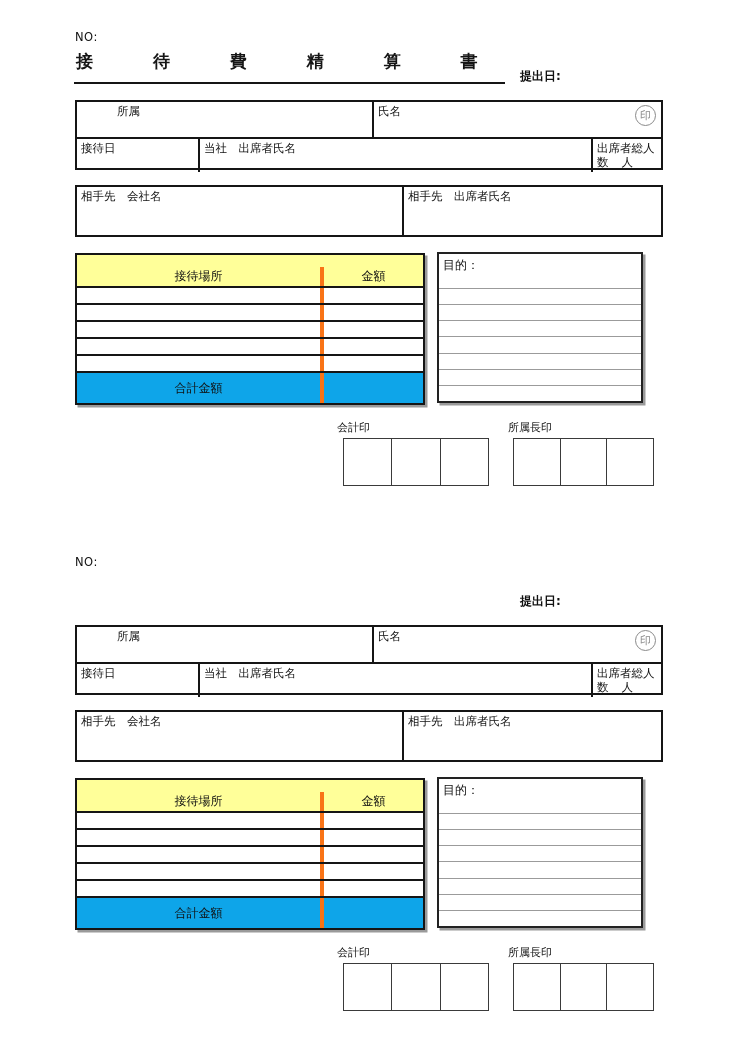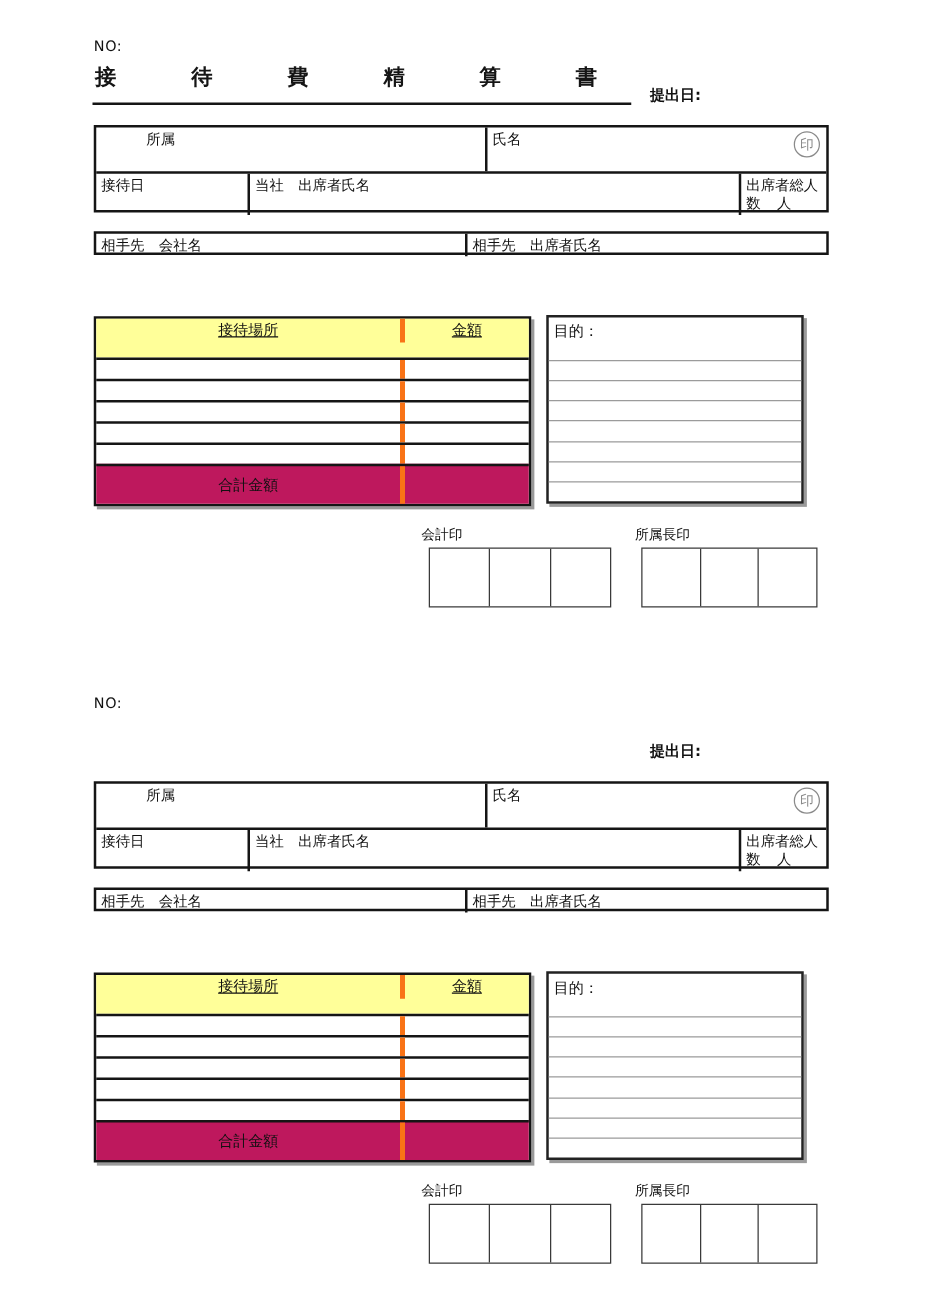--- a/index.html
+++ b/index.html
@@ -20,46 +20,46 @@
 
   .tbl { position:absolute; border:2px solid #151515; display:flex; flex-direction:column; background:#fff; }
   .row { display:flex; flex:1; }
   .row + .row { border-top:2px solid #151515; }
   .cell { position:relative; padding:2px 4px; font-size:11.5px; line-height:1.25; }
   .cell + .cell { border-left:2px solid #151515; }
 
   .table-a { left:75px; top:100px; width:588px; height:70px; }
   .table-a .r1 { height:35px; flex:none; }
   .ca-dept { width:295px;padding-left:40px; }
-  .ca-name { flex:1;margin-left:16px; }
+  .ca-name { flex:1; }
   .ca-date { width:121px; }
   .ca-att  { width:393px; }
   .ca-total{ flex:1; }
   .person-unit { position:absolute; right:28px; top:16px; font-size:11.5px; }
 
   .seal-circle { position:absolute; right:5px; top:3px; width:21px; height:21px;
     border:1.5px solid #8a8a8a; border-radius:50%; color:#8a8a8a; font-size:11px;
     display:flex; align-items:center; justify-content:center; }
 
-  .table-b { left:75px; top:185px; width:588px; height:19px; }
+  .table-b { left:75px; top:185px; width:588px; height:52px; }
   .cb-left { width:295px; }
-  .cb-right{ flex:1; }
+  .cb-right{ flex:1;margin-left:30px; }
 
   .ytable { position:absolute; left:75px; top:253px; width:350px; border:2px solid #151515;
     box-shadow:2.5px 2.5px 0 #9a9a9a; display:flex; flex-direction:column; background:#fff; }
   .yrow { display:flex; }
   .yrow + .yrow { border-top:2px solid #151515; }
   .ycell { padding:1px 3px; }
   .ycell + .ycell { border-left:4px solid #f97316; }
   .yc-place { width:243px; }
   .yc-amt { flex:1; }
-  .yhead { height:31px; background:#ffff99; align-items:flex-start;text-decoration:underline; }
+  .yhead { height:31px; background:#ffff99; align-items:flex-end; }
   .yhead .ycell { display:flex; align-items:center; justify-content:center; font-size:12px; }
   .yblank { height:17px; }
-  .yfoot { height:32px; background:#be185d; }
+  .yfoot { height:32px; background:#0ea5e9; }
   .yfoot .ycell { display:flex; align-items:center; justify-content:center; font-size:12px; }
 
   .purpose { position:absolute; left:437px; top:252px; width:206px; height:151px;
     border:2px solid #222; box-shadow:2.5px 2.5px 0 #9a9a9a; background:#fff;
     display:flex; flex-direction:column; }
   .p-label-row { height:34px; padding:3px 4px; font-size:12px; }
   .p-line { flex:1; border-top:1px solid #9b9b9b; }
 
   .stamp-label { position:absolute; font-size:11px; }
   .sl-acct { left:337px; top:420px; }

